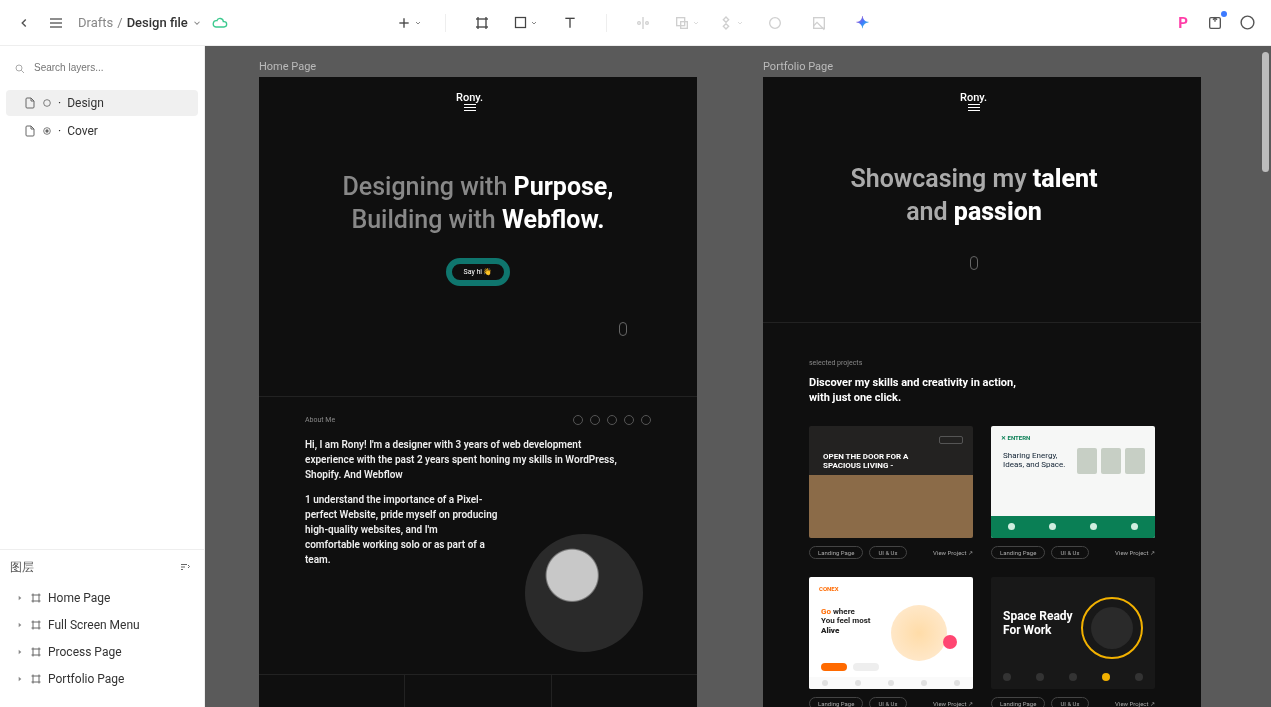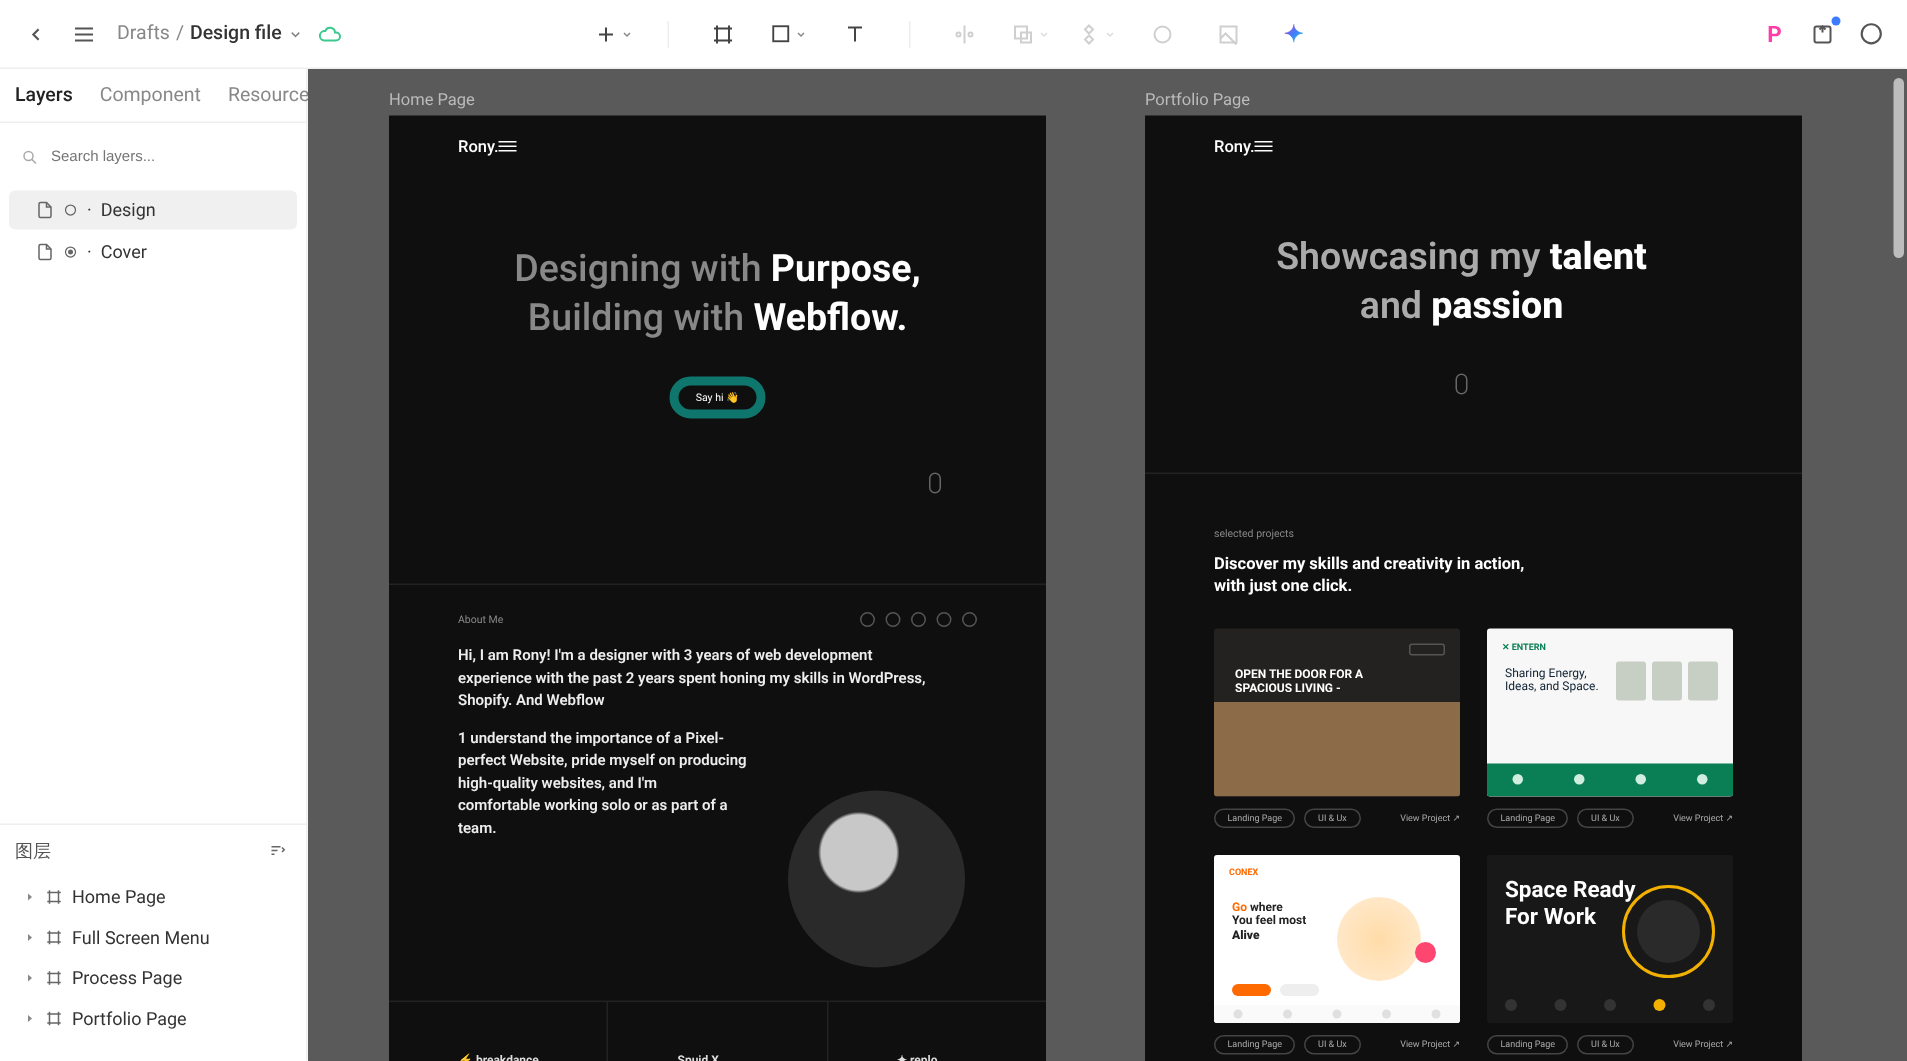--- a/index.html
+++ b/index.html
@@ -42,21 +42,21 @@
 
 
 .canvas-wrap { flex:1; background:#5a5a5a; position:relative; overflow:auto; }
 .canvas { padding: 14px 54px 40px 54px; display:flex; gap: 66px; align-items:flex-start; }
 .artboard-wrap { }
 .artboard-label { font-size:11px; color:#bbb; margin-bottom: 4px; }
 .artboard { width: 438px; background:#0f0f0f; color:#fff; }
 .artboard.portfolio { width: 438px; }
 
 
-.nav { display:flex; justify-content:flex-start; align-items:center; padding: 14px 63px 0 46px; }
+.nav { display:flex; justify-content:flex-start; align-items:center; padding: 14px 63px 0 46px; flex-direction: column; }
 .logo { font-size: 11px; font-weight:500; }
 .logo .dot { color:#fff; }
 .hamburger { display:flex; flex-direction:column; gap:2px; }
 .hamburger span { width:12px; height:1px; background:#fff; }
 
 .hero { text-align:center; padding: 60px 30px 60px 30px; }
 .hero h1 { font-size: 25px; font-weight:500; line-height:1.3; color:#888; }
 .hero h1 b { color:#ffffff; font-weight:700; }
 .cta { display:inline-block; border:6px solid #0f766e; border-radius: 20px; padding: 4px 12px; font-size:7px; margin-top: 22px; }
 .scroll-ind { margin: 36px auto 0; width:8px; height:14px; border:1px solid #666; border-radius:10px; position:relative; }
@@ -116,21 +116,21 @@
 .thumb-colorful .pill { position:absolute; width:14px; height:14px; border-radius:50%; background:#ff4671; right:16px; top:58px; }
 .thumb-colorful .btns { position:absolute; left:12px; bottom:18px; display:flex; gap:6px; }
 .thumb-colorful .btns span { width:26px; height:8px; border-radius:10px; background:#ff6a00; }
 .thumb-colorful .btns span:last-child { background:#eee; }
 .thumb-colorful .logo-c { position:absolute; top:8px; left:10px; font-size:6px; font-weight:700; color:#ff6a00; }
 .thumb-colorful .foot { position:absolute; bottom:0; left:0; right:0; height:12px; background:#fafafa; display:flex; align-items:center; justify-content:space-around; }
 .thumb-colorful .foot span { width:6px; height:6px; border-radius:50%; background:#e0e0e0; }
 .thumb-dark2 { background:#181818; }
 .thumb-dark2 .circ { position:absolute; right:12px; top:20px; width:62px; height:62px; border:2px solid #f2b100; border-radius:50%; }
 .thumb-dark2 .inner { position:absolute; right:22px; top:30px; width:42px; height:42px; border-radius:50%; background:#2a2a2a; }
-.thumb-dark2 .dtxt { position:absolute; left:12px; top:14px; font-size:15px; font-weight:700; line-height:1.2; }
+.thumb-dark2 .dtxt { position:absolute; left:12px; top:32px; font-size:12px; font-weight:700; line-height:1.2; }
 .thumb-dark2 .foot-ic { position:absolute; bottom:8px; left:12px; right:12px; display:flex; justify-content:space-between; }
 .thumb-dark2 .foot-ic span { width:8px; height:8px; border-radius:50%; background:#333; }
 .thumb-dark2 .foot-ic span.active { background:#f2b100; }
 
 
 .scrollbar { position:absolute; right:2px; top:6px; width:7px; height:120px; background:#bdbdbd; border-radius:4px; }
 
 </style>
 </head>
 <body>
@@ -253,25 +253,20 @@
       <svg width="17" height="17" viewBox="0 0 24 24" fill="none" stroke="#555" stroke-width="2">
           <circle cx="12" cy="12" r="9"></circle>
         </svg>
     </div>
   </div>
 </div>
 
 <div class="main">
 
   <div class="sidebar">
-    <div class="tabs">
-      <div class="tab active">Layers</div>
-      <div class="tab">Component</div>
-      <div class="tab">Resource</div>
-    </div>
     <div class="search">
       <svg width="12" height="12" viewBox="0 0 24 24" fill="none" stroke="#aaa" stroke-width="2">
           <circle cx="10" cy="10" r="6"></circle>
           <line x1="20" y1="20" x2="14.5" y2="14.5"></line>
         </svg>
       <input placeholder="Search layers..." style="">
     </div>
 
 
     <div class="page-item active">

